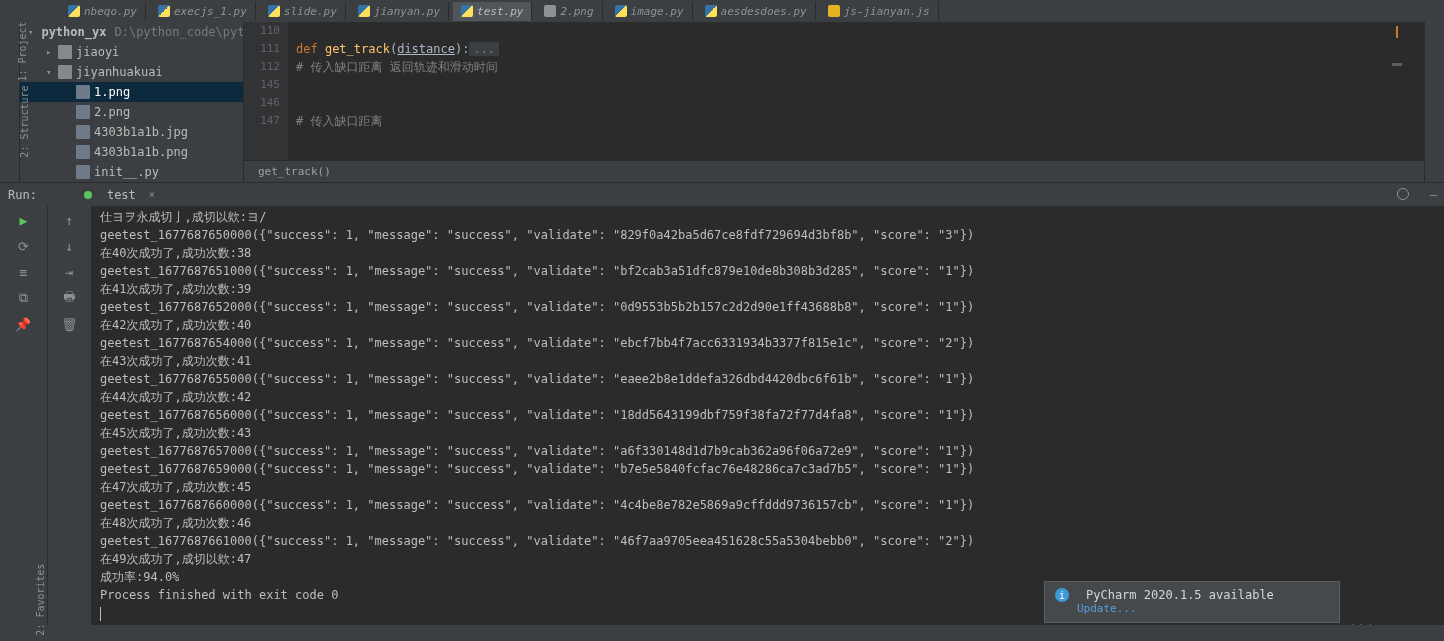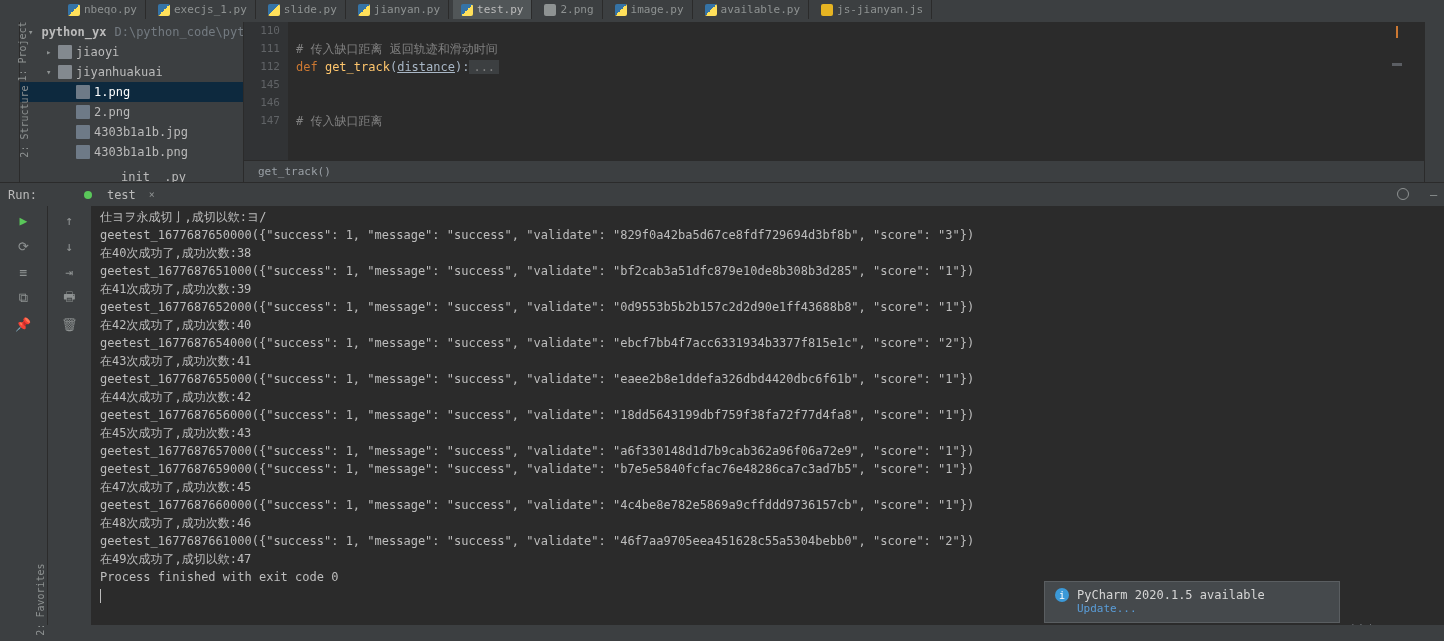--- a/index.html
+++ b/index.html
@@ -1,18 +1,18 @@
 <!DOCTYPE html>
 <html><head>
 <meta charset="utf-8">
 <style>
 *{margin:0;padding:0;box-sizing:border-box;font-family:"Segoe UI",Consolas,monospace;}
 html,body{width:1444px;height:641px;background:#2b2b2b;color:#a9b7c6;font-size:12px;overflow:hidden;}
 .root{display:flex;flex-direction:column;height:100%;}
-.tabs{height:22px;background:#3c3f41;display:flex;align-items:flex-start;padding-left:60px;gap:4px;overflow:hidden;}
+.tabs{height:22px;background:#3c3f41;display:flex;align-items:center;padding-left:60px;gap:4px;overflow:hidden;font-style:italic;}
 .tab{display:flex;align-items:center;gap:4px;padding:3px 8px;color:#8e9292;font-size:11px;border-right:1px solid #2b2b2b;}
 .tab.active{background:#515658;color:#bbb;}
 .tab .ico{width:12px;height:12px;}
 .py-ico{background:linear-gradient(135deg,#3573a6 50%,#ffe05a 50%);border-radius:2px;}
 .js-ico{background:#e6b422;border-radius:2px;}
 .png-ico{background:#8e9292;border-radius:2px;}
 .main{display:flex;flex:0 0 131px;}
 .leftbar{width:20px;background:#3c3f41;border-right:1px solid #2b2b2b;position:relative;}
 .leftbar .lbl{position:absolute;transform:rotate(-90deg);transform-origin:center;font-size:10px;color:#8e9292;white-space:nowrap;}
 .tree{width:224px;background:#3c3f41;border-right:1px solid #2b2b2b;overflow:hidden;font-size:12px;color:#bbb;}
@@ -45,21 +45,21 @@
 .run-body{display:flex;flex:1;overflow:hidden;}
 .run-tools{width:48px;background:#3c3f41;border-right:1px solid #2b2b2b;display:flex;flex-direction:column;align-items:center;padding-top:6px;gap:10px;}
 .run-tools2{width:44px;background:#3c3f41;border-right:1px solid #2b2b2b;display:flex;flex-direction:column;align-items:center;padding-top:6px;gap:10px;}
 .tool{width:16px;height:16px;display:flex;align-items:center;justify-content:center;color:#8e9292;font-size:13px;}
 .tri{color:#5ac75a;}
 .console{flex:1;background:#2b2b2b;font-family:Consolas,monospace;font-size:12px;line-height:18px;padding:2px 8px 8px 8px;color:#bdbdbd;overflow:hidden;}
 .console .line{white-space:pre;}
 .cursor{display:inline-block;width:1px;height:14px;background:#bbb;vertical-align:middle;}
 .notif{position:absolute;right:104px;bottom:18px;width:296px;height:42px;background:#45494c;border:1px solid #5a5e61;display:flex;align-items:flex-start;padding:6px 10px;gap:8px;}
 .notif .ni{width:14px;height:14px;border-radius:50%;background:#3b99d8;color:#fff;font-size:10px;display:flex;align-items:center;justify-content:center;}
-.notif .nt{color:#d6d6d6;font-size:12px;}
+.notif .nt{color:#d6d6d6;font-size:12px;margin-left:9px;}
 .notif .nl{color:#5a9dd8;font-size:11px;}
 .watermark{position:absolute;right:68px;bottom:4px;color:#7a7f85;font-size:11px;}
 .bot-rail{position:absolute;left:0;bottom:0;width:1444px;height:16px;background:#3c3f41;}
 .x{color:#8e9292;font-size:10px;margin-left:4px;}
 </style>
 </head>
 <body>
 
 <div class="root">
   <div class="tabs" id="tabs">
@@ -86,21 +86,21 @@
       <div class="tab">
         <span class="ico png-ico"></span>
         <span>2.png</span>
       </div>
       <div class="tab">
         <span class="ico py-ico"></span>
         <span>image.py</span>
       </div>
       <div class="tab">
         <span class="ico py-ico"></span>
-        <span>available.py</span>
+        <span>aesdesdoes.py</span>
       </div>
       <div class="tab">
         <span class="ico js-ico"></span>
         <span>js-jianyan.js</span>
       </div>
     </div>
 
   <div class="main">
     <div class="leftbar">
       <span class="lbl" style="top:24px;left:-8px;">1: Project</span>
@@ -138,42 +138,42 @@
           <div class="tree-row" style="padding-left: 44px;">
             <span class="tw"></span>
             <span class="fico img-ico"></span>
             <span>4303b1a1b.jpg</span>
           </div>
           <div class="tree-row" style="padding-left: 44px;">
             <span class="tw"></span>
             <span class="fico img-ico"></span>
             <span>4303b1a1b.png</span>
           </div>
-          <div class="tree-row" style="padding-left: 44px; flex-direction: column;">
+          <div class="tree-row" style="padding-left: 44px;">
             <span class="tw"></span>
             <span class="fico img-ico"></span>
             <span>init__.py</span>
           </div>
         </div>
     </div>
 
     <div class="editor">
       <div class="ed-body">
         <div class="gutter" id="gutter">
             <div>110</div>
             <div>111</div>
             <div>112</div>
             <div>145</div>
             <div>146</div>
             <div>147</div>
           </div>
         <div class="code">
           <div>&nbsp;</div>
+          <div><span class="kw">def </span><span class="fn">get_track</span>(<span class="par">distance</span>):<span class="fold">...</span></div>
           <div><span class="cmt"># 传入缺口距离  返回轨迹和滑动时间</span></div>
-          <div><span class="kw">def </span><span class="fn">get_track</span>(<span class="par">distance</span>):<span class="fold">...</span></div>
           <div>&nbsp;</div>
           <div>&nbsp;</div>
           <div><span class="cmt"># 传入缺口距离</span></div>
         </div>
       </div>
       <div class="breadcrumb">get_track()</div>
       <div class="minimap">
           <div class="wm"></div>
           <div class="em"></div>
         </div>
@@ -224,20 +224,21 @@
         <div class="line">在44次成功了,成功次数:42</div>
         <div class="line">geetest_1677687656000({"success": 1, "message": "success", "validate": "18dd5643199dbf759f38fa72f77d4fa8", "score": "1"})</div>
         <div class="line">在45次成功了,成功次数:43</div>
         <div class="line">geetest_1677687657000({"success": 1, "message": "success", "validate": "a6f330148d1d7b9cab362a96f06a72e9", "score": "1"})</div>
         <div class="line">geetest_1677687659000({"success": 1, "message": "success", "validate": "b7e5e5840fcfac76e48286ca7c3ad7b5", "score": "1"})</div>
         <div class="line">在47次成功了,成功次数:45</div>
         <div class="line">geetest_1677687660000({"success": 1, "message": "success", "validate": "4c4be8e782e5869a9cffddd9736157cb", "score": "1"})</div>
         <div class="line">在48次成功了,成功次数:46</div>
         <div class="line">geetest_1677687661000({"success": 1, "message": "success", "validate": "46f7aa9705eea451628c55a5304bebb0", "score": "2"})</div>
         <div class="line">在49次成功了,成切以欸:47</div>
+        <div class="line">成功率:94.0%</div>
         <div class="line"></div>
         <div class="line">Process finished with exit code 0</div>
         <div><span class="cursor"></span></div>
       </div>
   </div>
 </div>
 
 <div class="notif">
   <span class="ni">i</span>
   <div>

